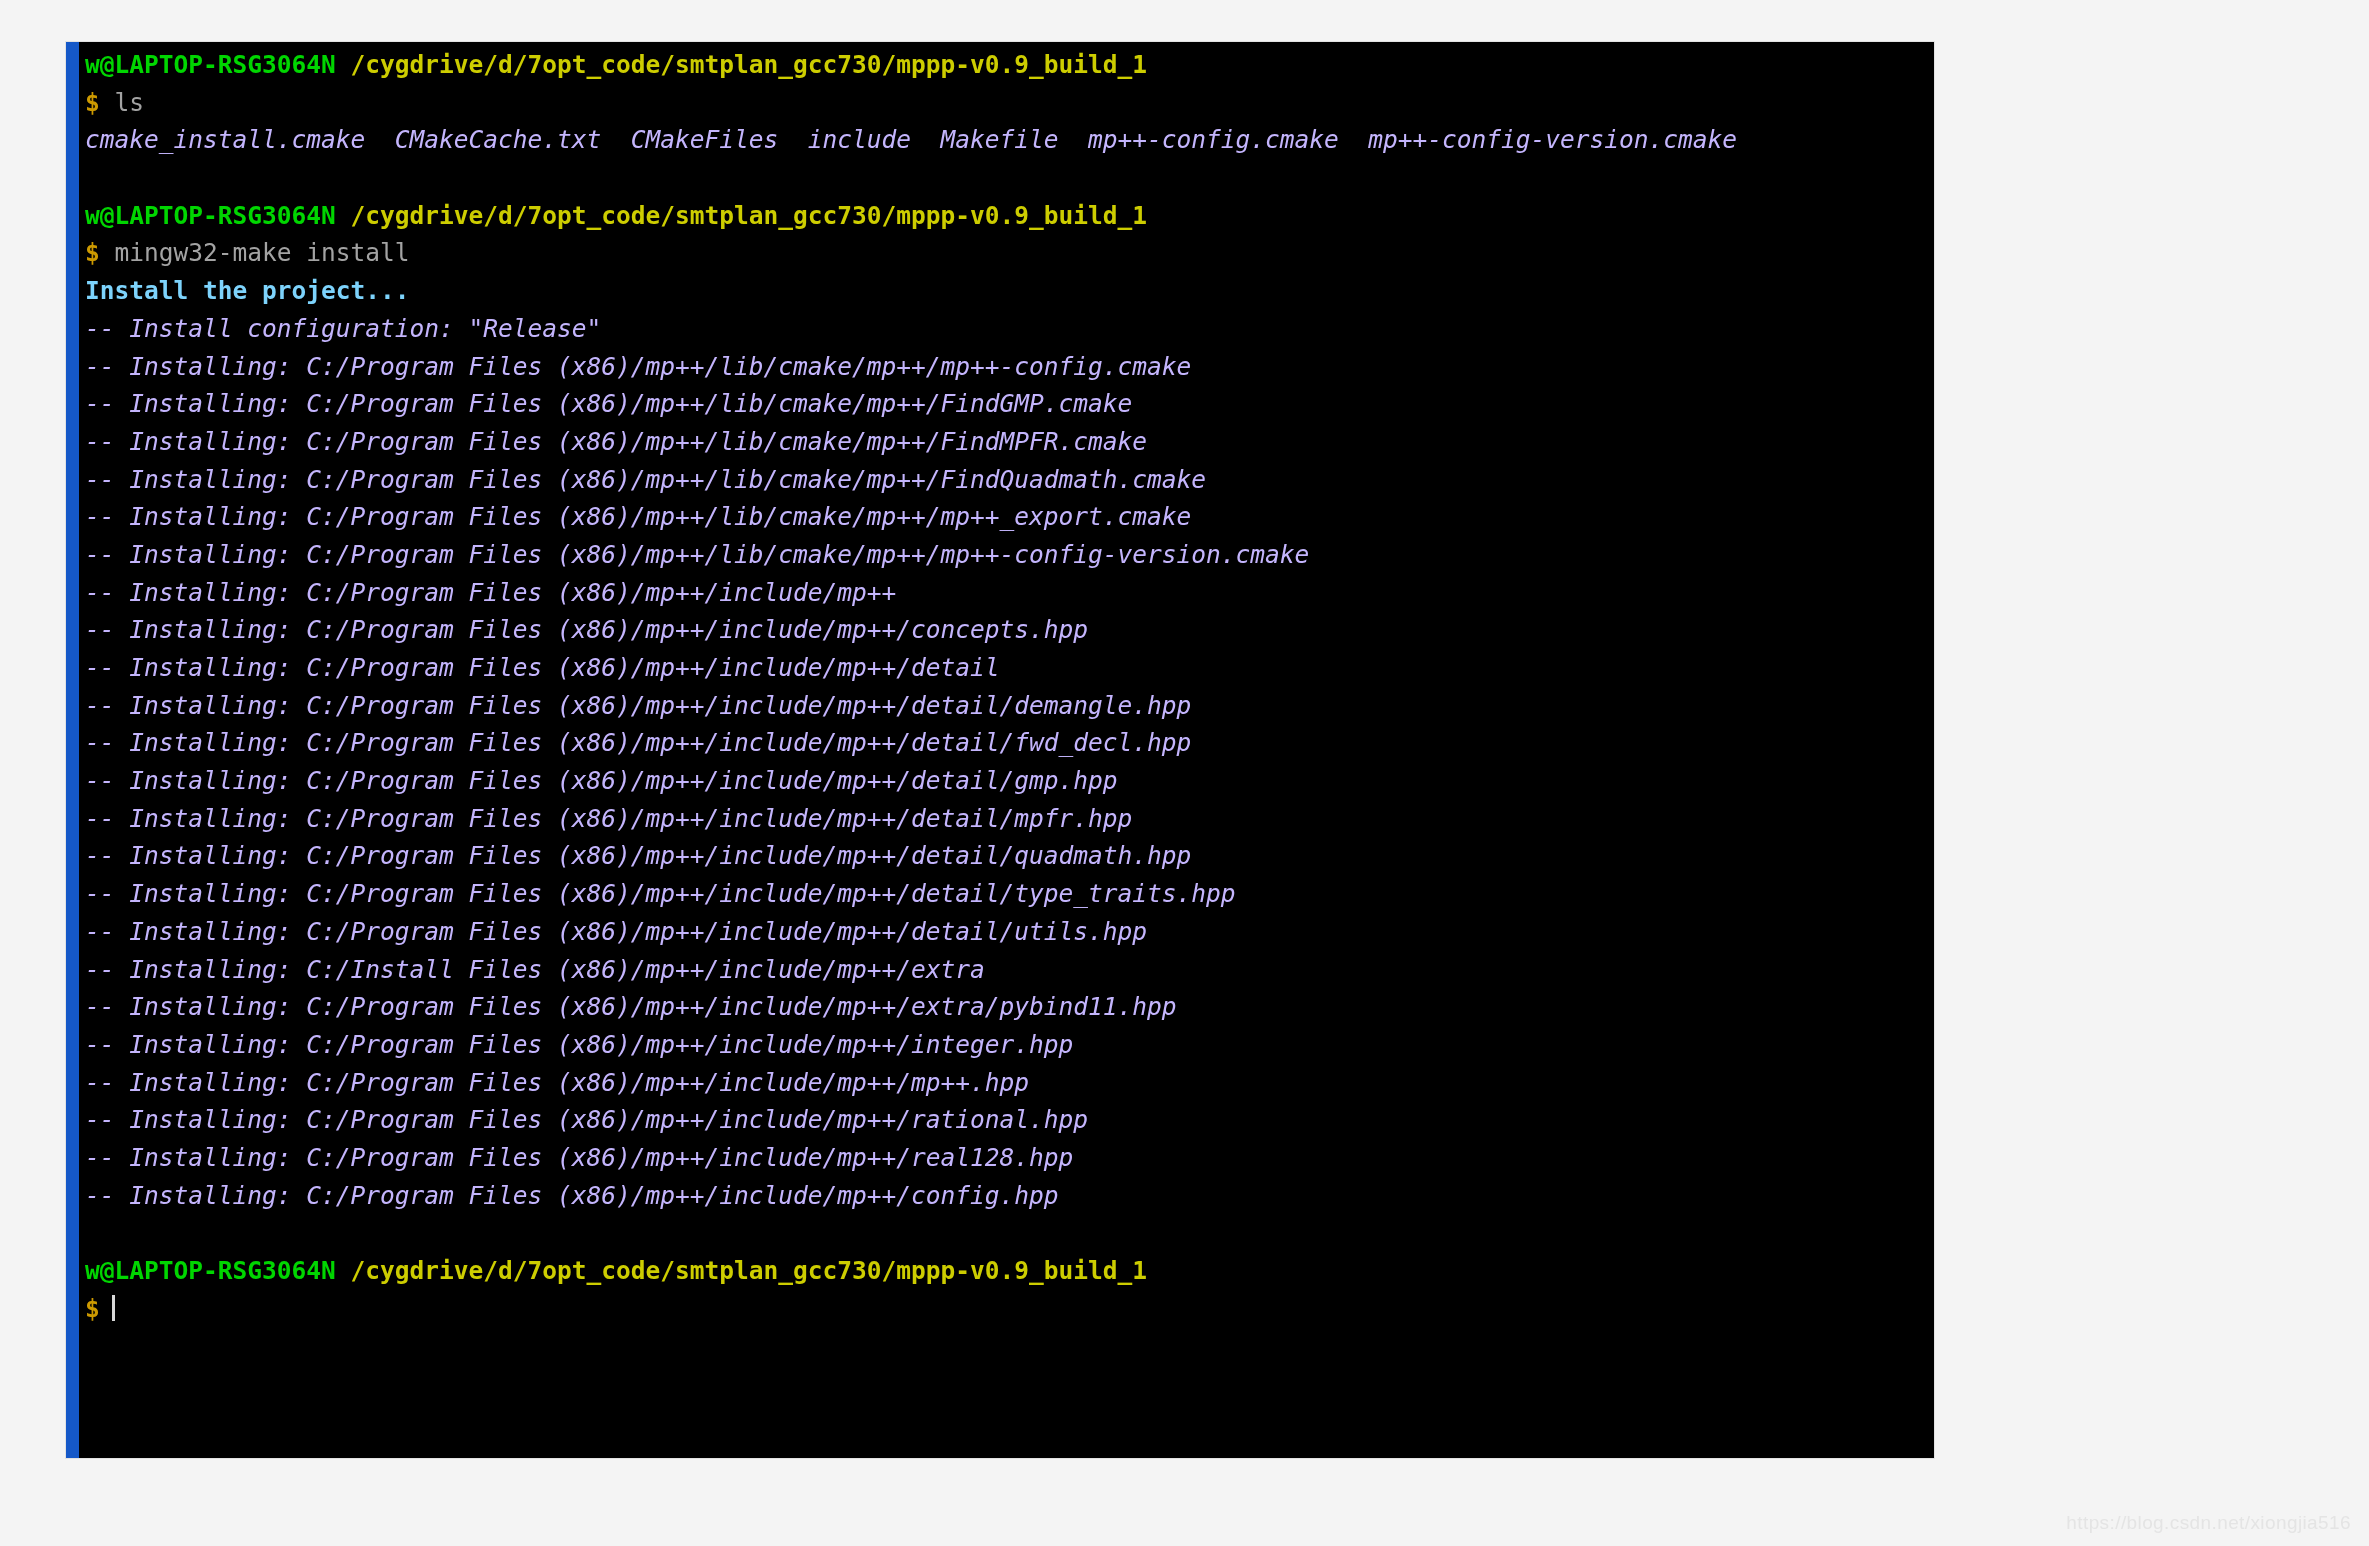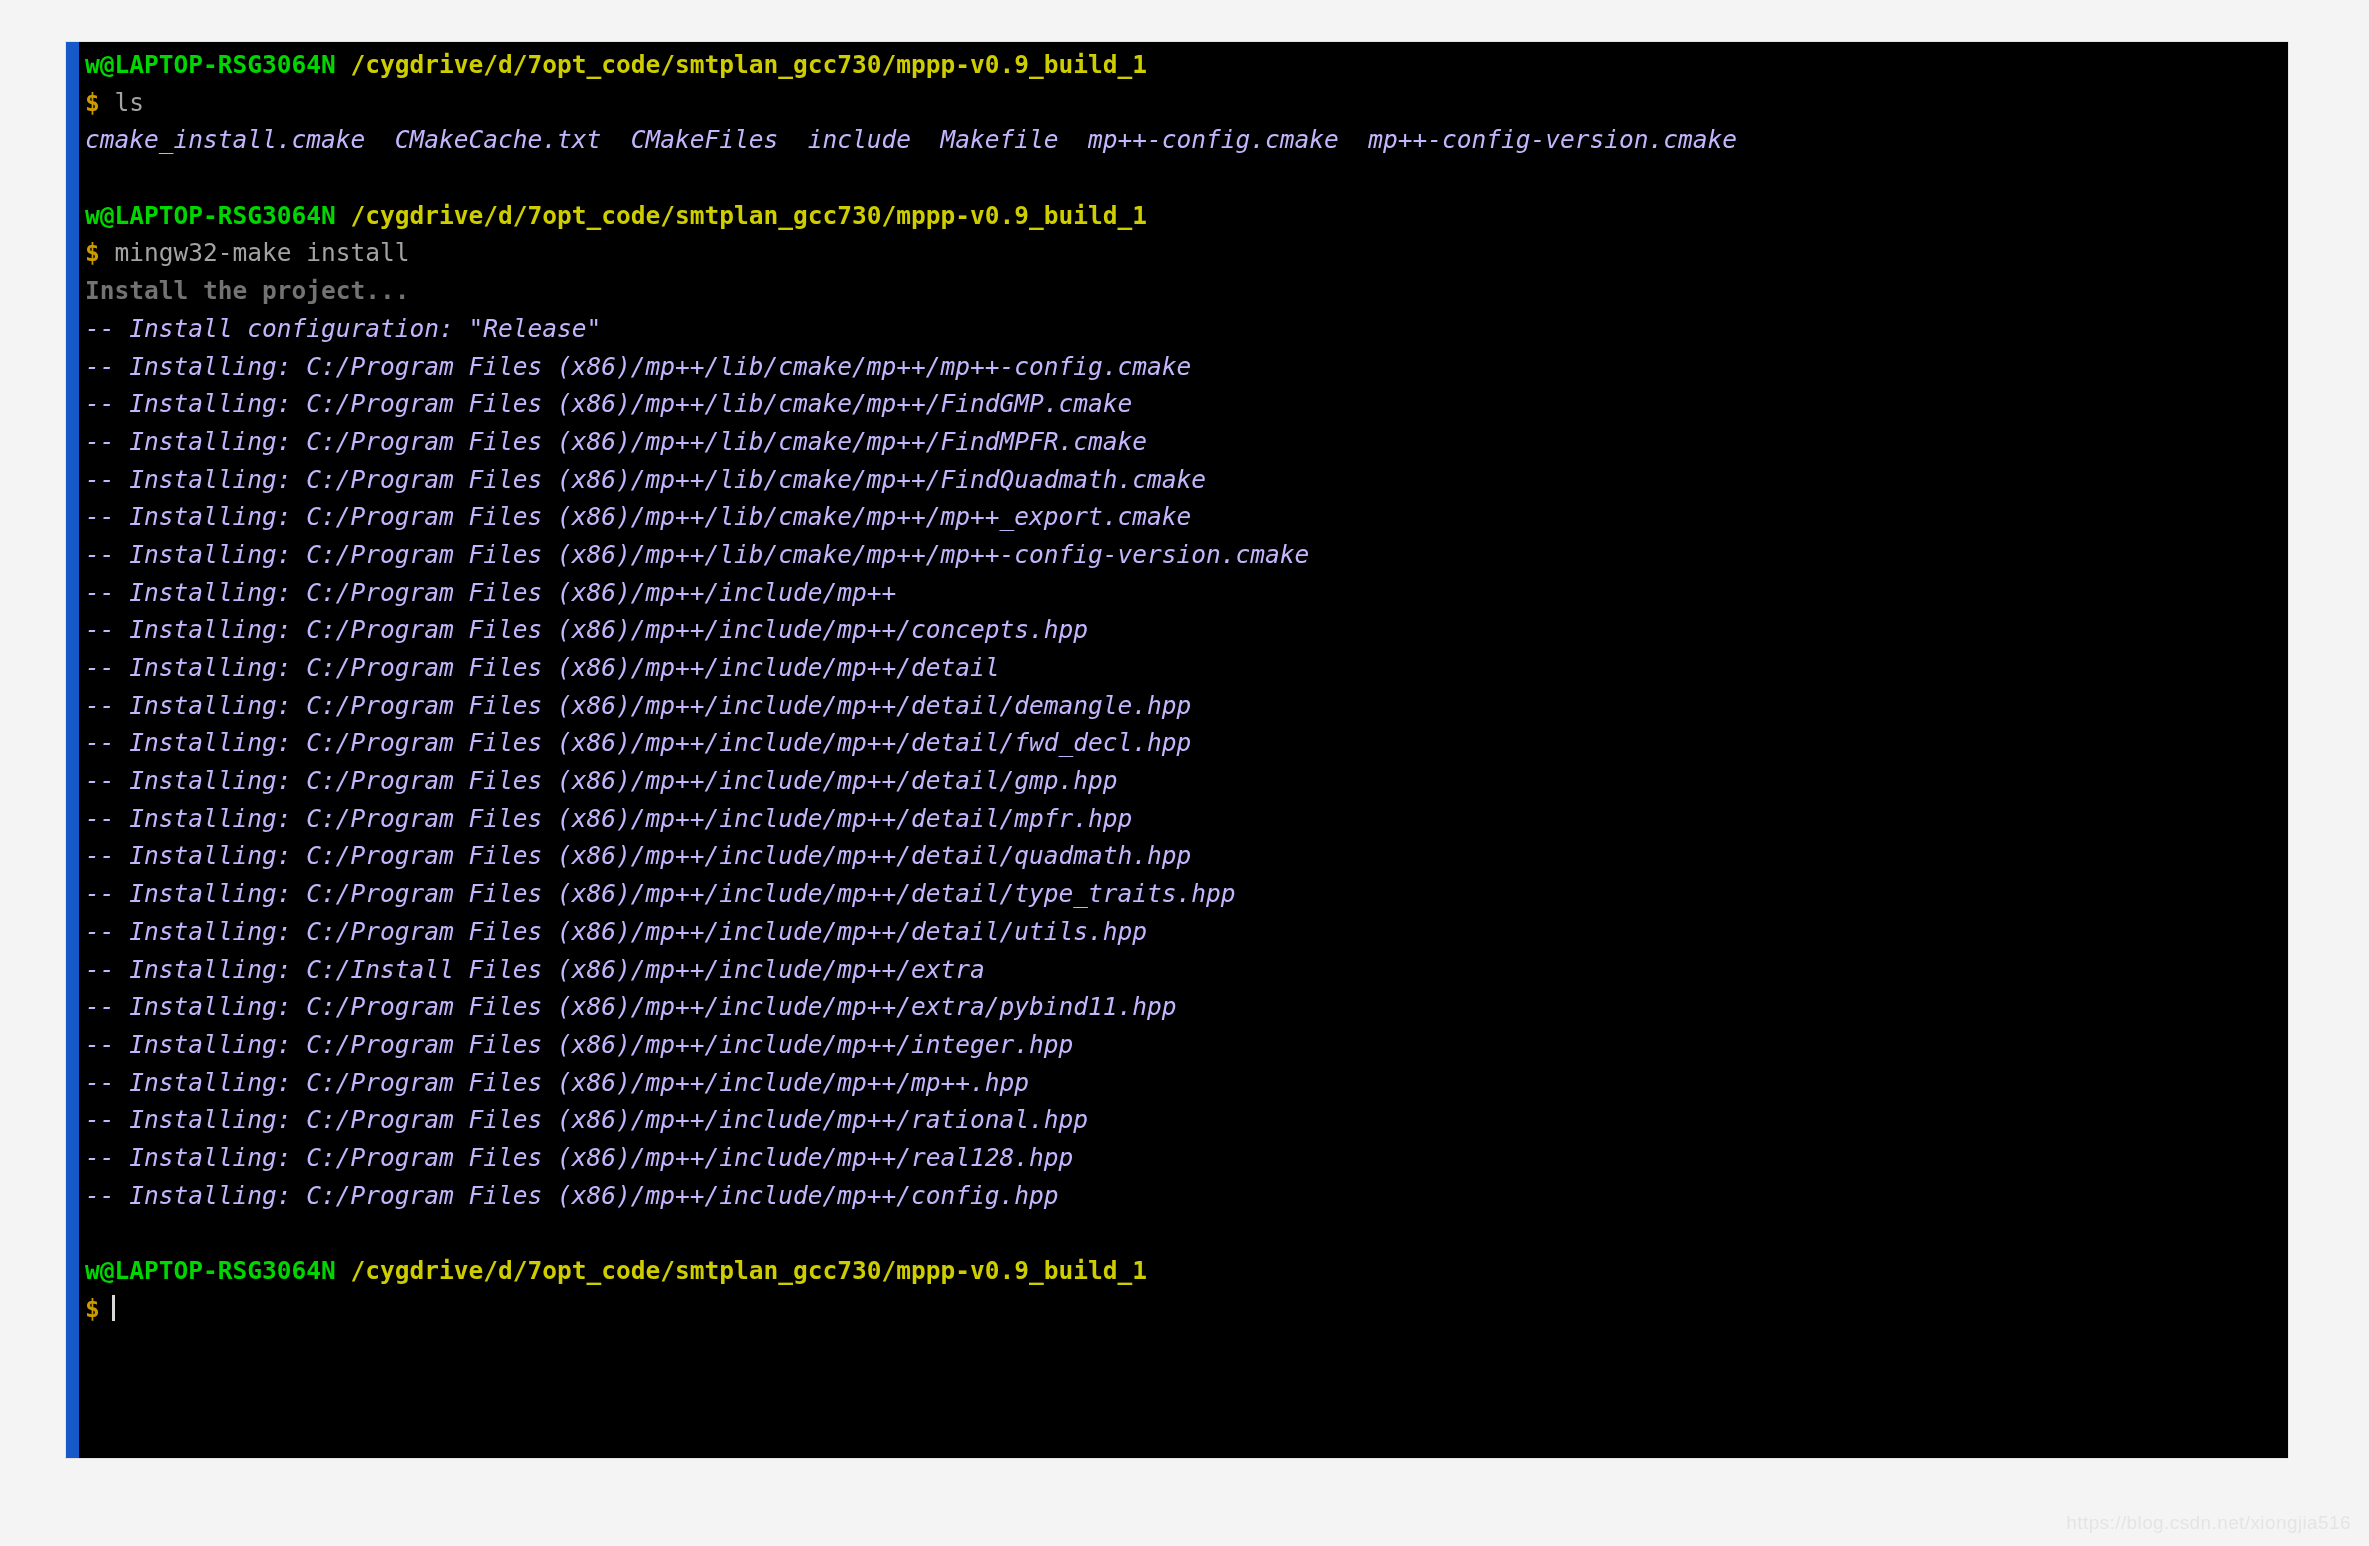--- a/index.html
+++ b/index.html
@@ -18,21 +18,21 @@
     width: 2369px;
     height: 1546px;
     background: #f4f4f4;
   }
 
   
   .terminal-window {
     position: absolute;
     left: 66px;
     top: 42px;
-    width: 2222px;
+    width: 1868px;
     height: 1416px;
     background: #000000;
     box-shadow: 0 0 0 1px #e2e2e2;
     overflow: hidden;
     display: flex;
     flex-direction: row;
     justify-content: space-between;
   }
 
   .terminal-scrollbar {
@@ -65,21 +65,21 @@
     color: #cccccc;
     height: 37.7px;
   }
 
   .term-line.blank { color: transparent; }
 
   .seg-user   { color: #00d600; font-weight: bold; }
   .seg-path   { color: #cdcd00; font-weight: bold; }
   .seg-prompt { color: #cd9a00; font-weight: bold; }
   .seg-cmd    { color: #a3a3a3; }
-  .seg-info   { color: #737373; font-weight: bold; }
+  .seg-info   { color: #7dd3fc; font-weight: bold; }
   .seg-out    { color: #c4b5fd; font-style: italic; }
 
   .cursor-block {
     display: inline-block;
     width: 3px;
     height: 26px;
     background: #d8d8d8;
     vertical-align: -4px;
     margin-left: 12px;
   }

